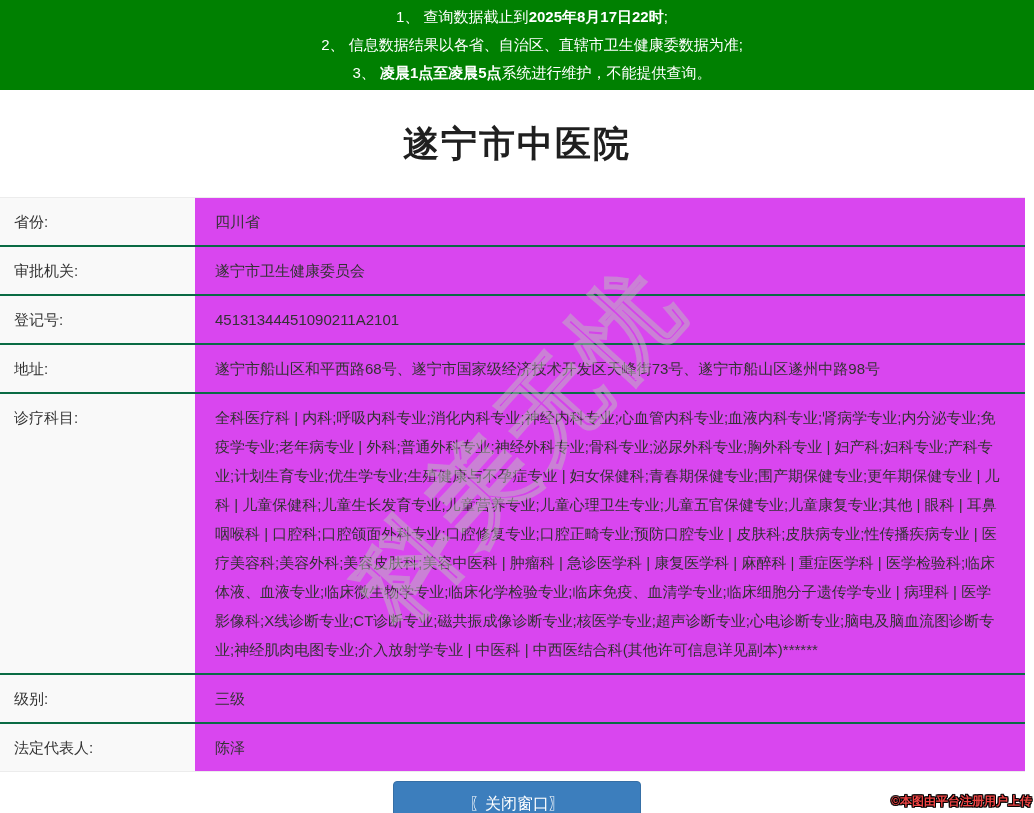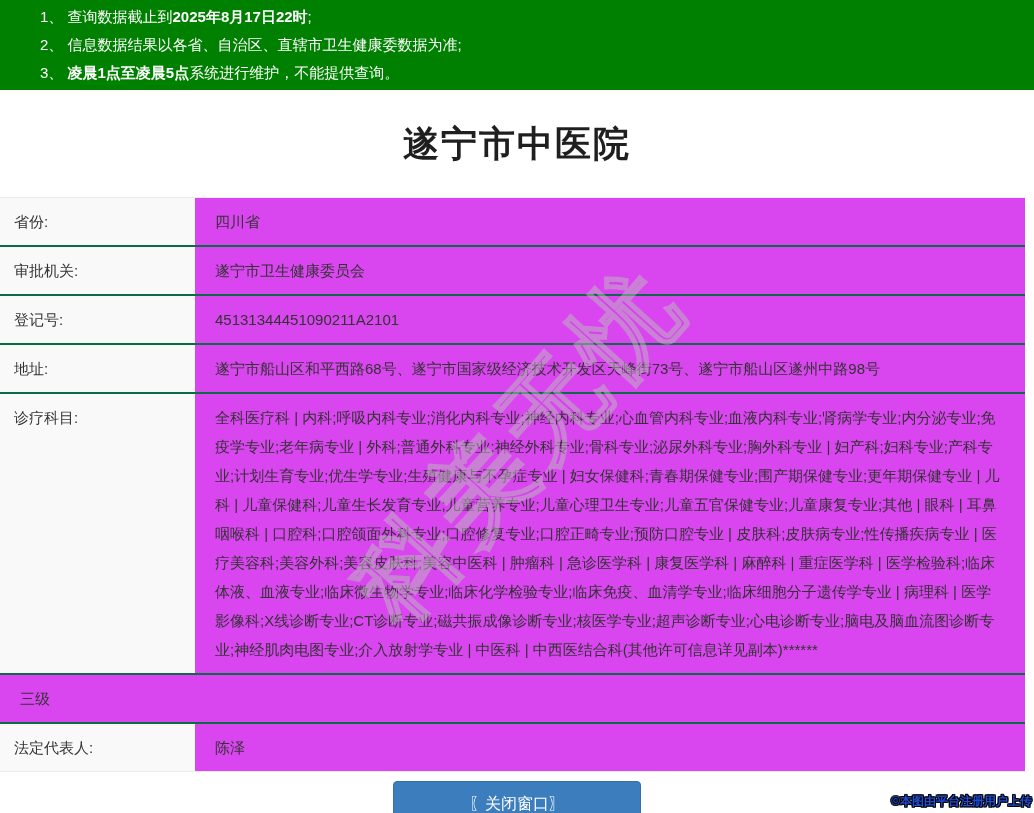--- a/index.html
+++ b/index.html
@@ -6,21 +6,21 @@
   body{
     width:1034px;height:813px;overflow:hidden;position:relative;
     background:#ffffff;font-family:"Liberation Sans",sans-serif;
     -webkit-font-smoothing:antialiased;
   }
   
   .banner{
     background:#008001;color:#ffffff;
     padding:3px 10px 3px 40px;font-size:15px;
   }
-  .banner-line{line-height:28px;white-space:nowrap;}
+  .banner-line{line-height:28px;white-space:nowrap;text-align:center;}
   .banner-line .seg-bold{font-weight:bold;}
   
   .title{
     text-align:center;font-size:36px;font-weight:600;color:#1f1f1f;
     margin:4px;padding:26px 0 24px 0;letter-spacing:2px;
   }
   
   .details{width:1025px;}
   .row{display:flex;border-top:2px solid #0a6b44;}
   .row:first-child{border-top:1px solid #ececec;}
@@ -47,21 +47,21 @@
     display:flex;align-items:center;justify-content:center;
     transform:rotate(-48deg);pointer-events:none;z-index:10;
     font-size:100px;letter-spacing:8px;font-weight:bold;
     color:rgba(0,0,0,0.04);
     -webkit-text-stroke:2px #bdbdbd;
     opacity:0.5;white-space:nowrap;
   }
   
   .footer-note{
     position:absolute;right:2px;bottom:3px;z-index:20;
-    font-size:12px;font-weight:bold;color:#1d4ed8;
+    font-size:12px;font-weight:bold;color:#ef4444;
     text-shadow:-1px -1px 0 #000,1px -1px 0 #000,-1px 1px 0 #000,1px 1px 0 #000,0 1px 0 #000,0 -1px 0 #000,1px 0 0 #000,-1px 0 0 #000;
   }
 </style>
 </head>
 <body>
 
 <div class="banner">
   <div>
       <div class="banner-line"><span class="seg">1、 查询数据截止到</span><span class="seg-bold">2025年8月17日22时</span><span class="seg">;</span></div>
       <div class="banner-line"><span class="seg">2、 信息数据结果以各省、自治区、直辖市卫生健康委数据为准;</span></div>
@@ -86,20 +86,21 @@
     </div>
     <div class="row">
       <div class="cell-label">地址:</div>
       <div class="cell-value">遂宁市船山区和平西路68号、遂宁市国家级经济技术开发区天峰街73号、遂宁市船山区遂州中路98号</div>
     </div>
     <div class="row">
       <div class="cell-label">诊疗科目:</div>
       <div class="cell-value">全科医疗科 | 内科;呼吸内科专业;消化内科专业;神经内科专业;心血管内科专业;血液内科专业;肾病学专业;内分泌专业;免疫学专业;老年病专业 | 外科;普通外科专业;神经外科专业;骨科专业;泌尿外科专业;胸外科专业 | 妇产科;妇科专业;产科专业;计划生育专业;优生学专业;生殖健康与不孕症专业 | 妇女保健科;青春期保健专业;围产期保健专业;更年期保健专业 | 儿科 | 儿童保健科;儿童生长发育专业;儿童营养专业;儿童心理卫生专业;儿童五官保健专业;儿童康复专业;其他 | 眼科 | 耳鼻咽喉科 | 口腔科;口腔颌面外科专业;口腔修复专业;口腔正畸专业;预防口腔专业 | 皮肤科;皮肤病专业;性传播疾病专业 | 医疗美容科;美容外科;美容皮肤科;美容中医科 | 肿瘤科 | 急诊医学科 | 康复医学科 | 麻醉科 | 重症医学科 | 医学检验科;临床体液、血液专业;临床微生物学专业;临床化学检验专业;临床免疫、血清学专业;临床细胞分子遗传学专业 | 病理科 | 医学影像科;X线诊断专业;CT诊断专业;磁共振成像诊断专业;核医学专业;超声诊断专业;心电诊断专业;脑电及脑血流图诊断专业;神经肌肉电图专业;介入放射学专业 | 中医科 | 中西医结合科(其他许可信息详见副本)******</div>
     </div>
     <div class="row">
+      <div class="cell-label">级别:</div>
       <div class="cell-value">三级</div>
     </div>
     <div class="row">
       <div class="cell-label">法定代表人:</div>
       <div class="cell-value">陈泽</div>
     </div>
   </div>
 
 <div class="btn-wrap">
   <button class="close-btn">〖关闭窗口〗</button>

